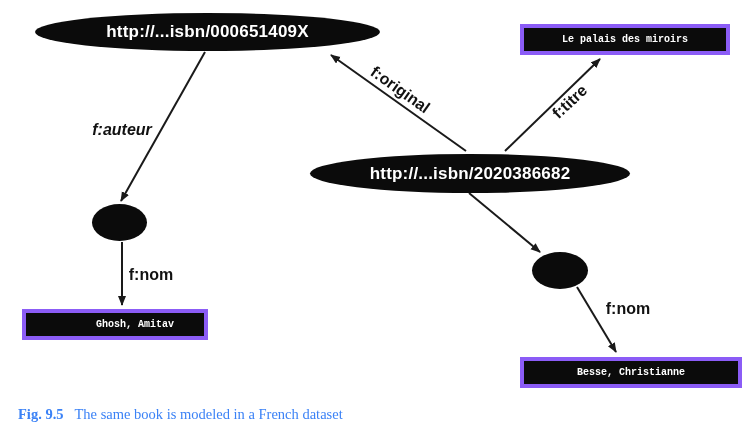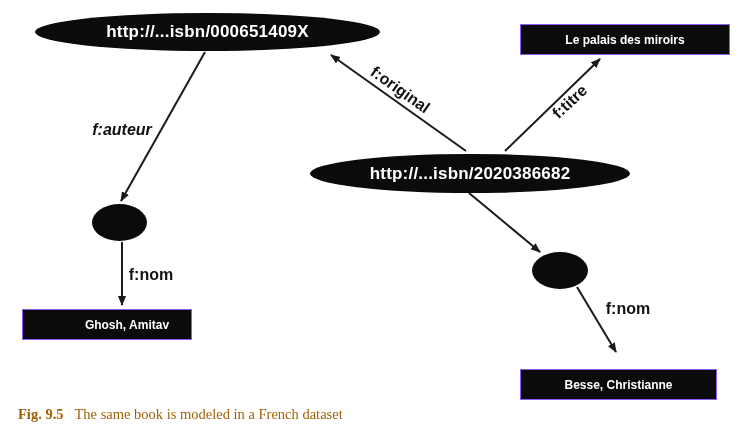--- a/index.html
+++ b/index.html
@@ -30,42 +30,43 @@
     box-sizing: border-box;
   }
   .ellipse {
     border-radius: 50%;
   }
   .uri {
     font-size: 17px;
     letter-spacing: 0.2px;
   }
   .literal {
-    font-size: 12px;
-    border: 1px solid #8b5cf6;
+    font-size: 10px;
+    border: 4px solid #8b5cf6;
+    font-family: Liberation Mono, monospace;
   }
   .blank {
     border-radius: 50%;
   }
   .edge-label {
     position: absolute;
     transform: translate(-50%, -50%);
     font-size: 16px;
     font-weight: bold;
     color: #111111;
     white-space: nowrap;
   }
   .edge-label.rot-down { transform: translate(-50%, -50%) rotate(35.5deg); }
   .edge-label.rot-up   { transform: translate(-50%, -50%) rotate(-43deg); }
   .caption {
     position: absolute;
     left: 18px; top: 406px;
     font-family: "Liberation Serif", serif;
     font-size: 14.5px;
-    color: #a16207;
+    color: #3b82f6;
     white-space: nowrap;
   }
   .caption .cap-label {
     font-weight: bold;
     margin-right: 11px;
   }
 </style>
 </head>
 <body>
 
@@ -94,25 +95,25 @@
   </div>
 
   <div class="node ellipse uri" style="left:310px; top:154px; width:320px; height:39px;">
     <span>http://...isbn/2020386682</span>
   </div>
 
   <div class="node blank" style="left:92px; top:204px; width:55px; height:37px;"></div>
 
   <div class="node blank" style="left:532px; top:252px; width:56px; height:37px;"></div>
 
-  <div class="node literal" style="left:22px; top:309px; width:170px; height:31px;padding-left:40px;">
+  <div class="node literal" style="left:22px; top:309px; width:186px; height:31px;padding-left:40px;">
     <span>Ghosh, Amitav</span>
   </div>
 
-  <div class="node literal" style="left:520px; top:357px; width:197px; height:31px;margin-top:12px;">
+  <div class="node literal" style="left:520px; top:357px; width:222px; height:31px;">
     <span>Besse, Christianne</span>
   </div>
 
   <div class="edge-label" style="left:122px; top:130px;font-style:italic;">f:auteur</div>
 
   <div class="edge-label" style="left:151px; top:275px;">f:nom</div>
 
   <div class="edge-label rot-down" style="left:400px; top:90px;">f:original</div>
 
   <div class="edge-label rot-up" style="left:570px; top:102px;">f:titre</div>

